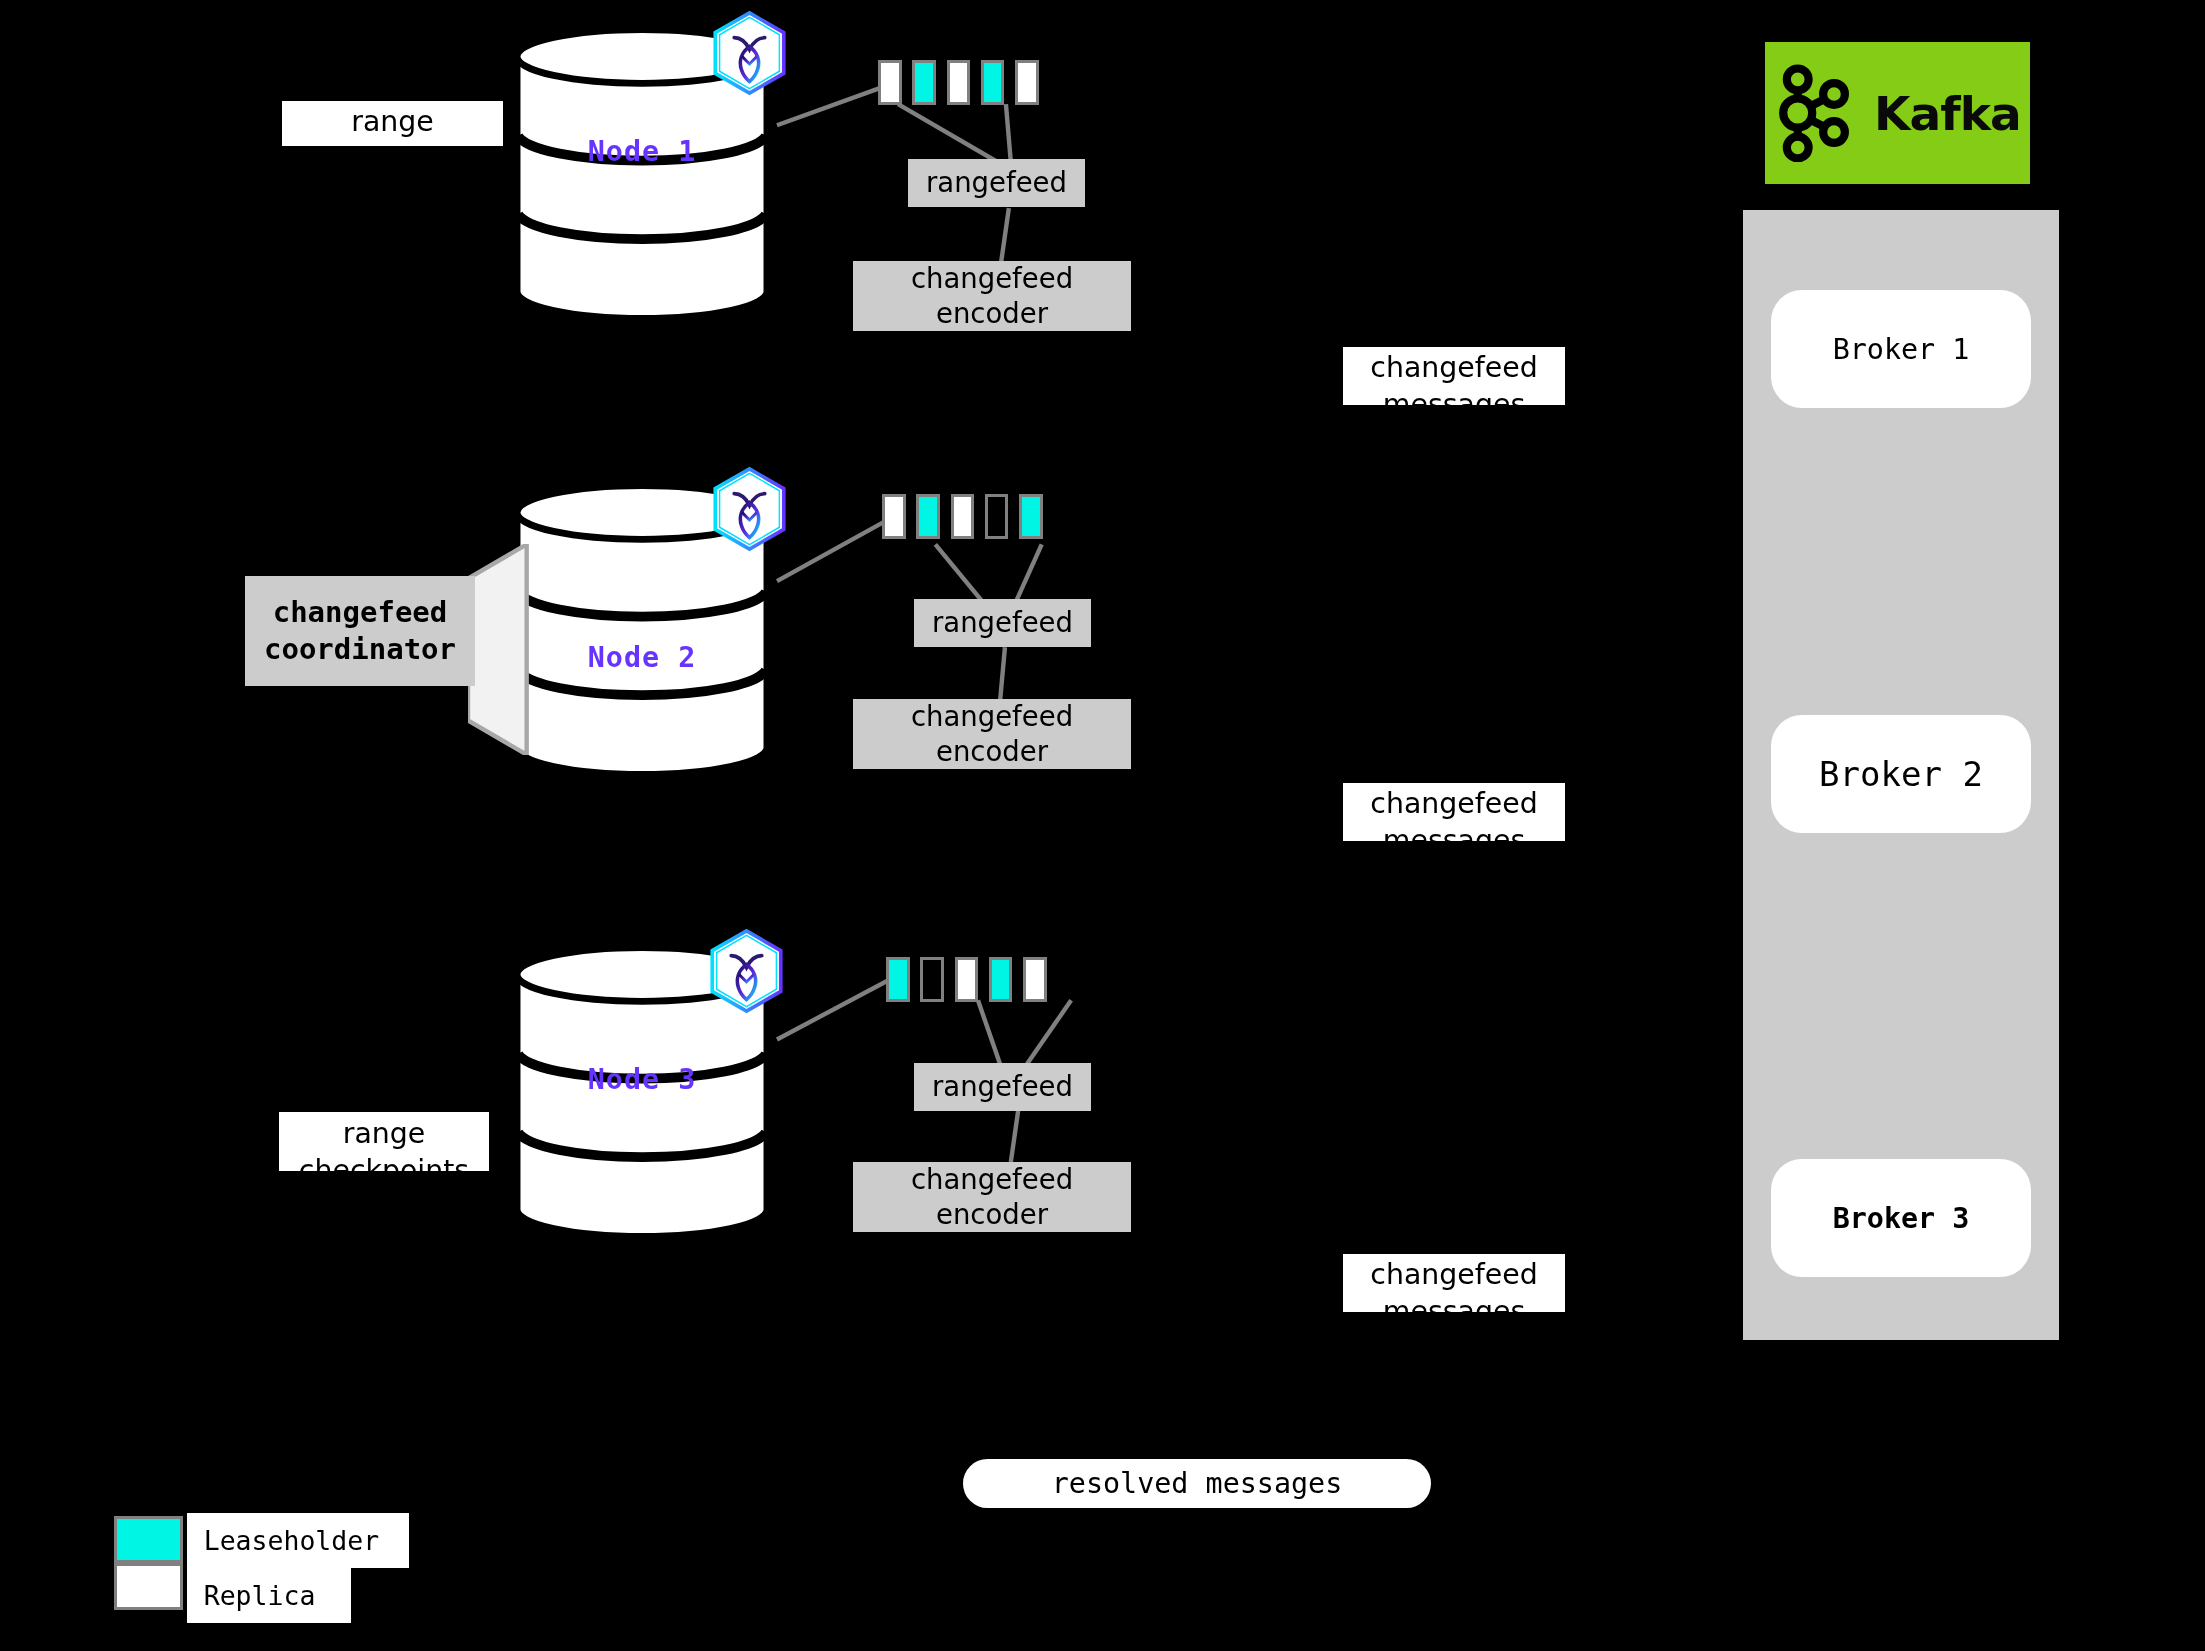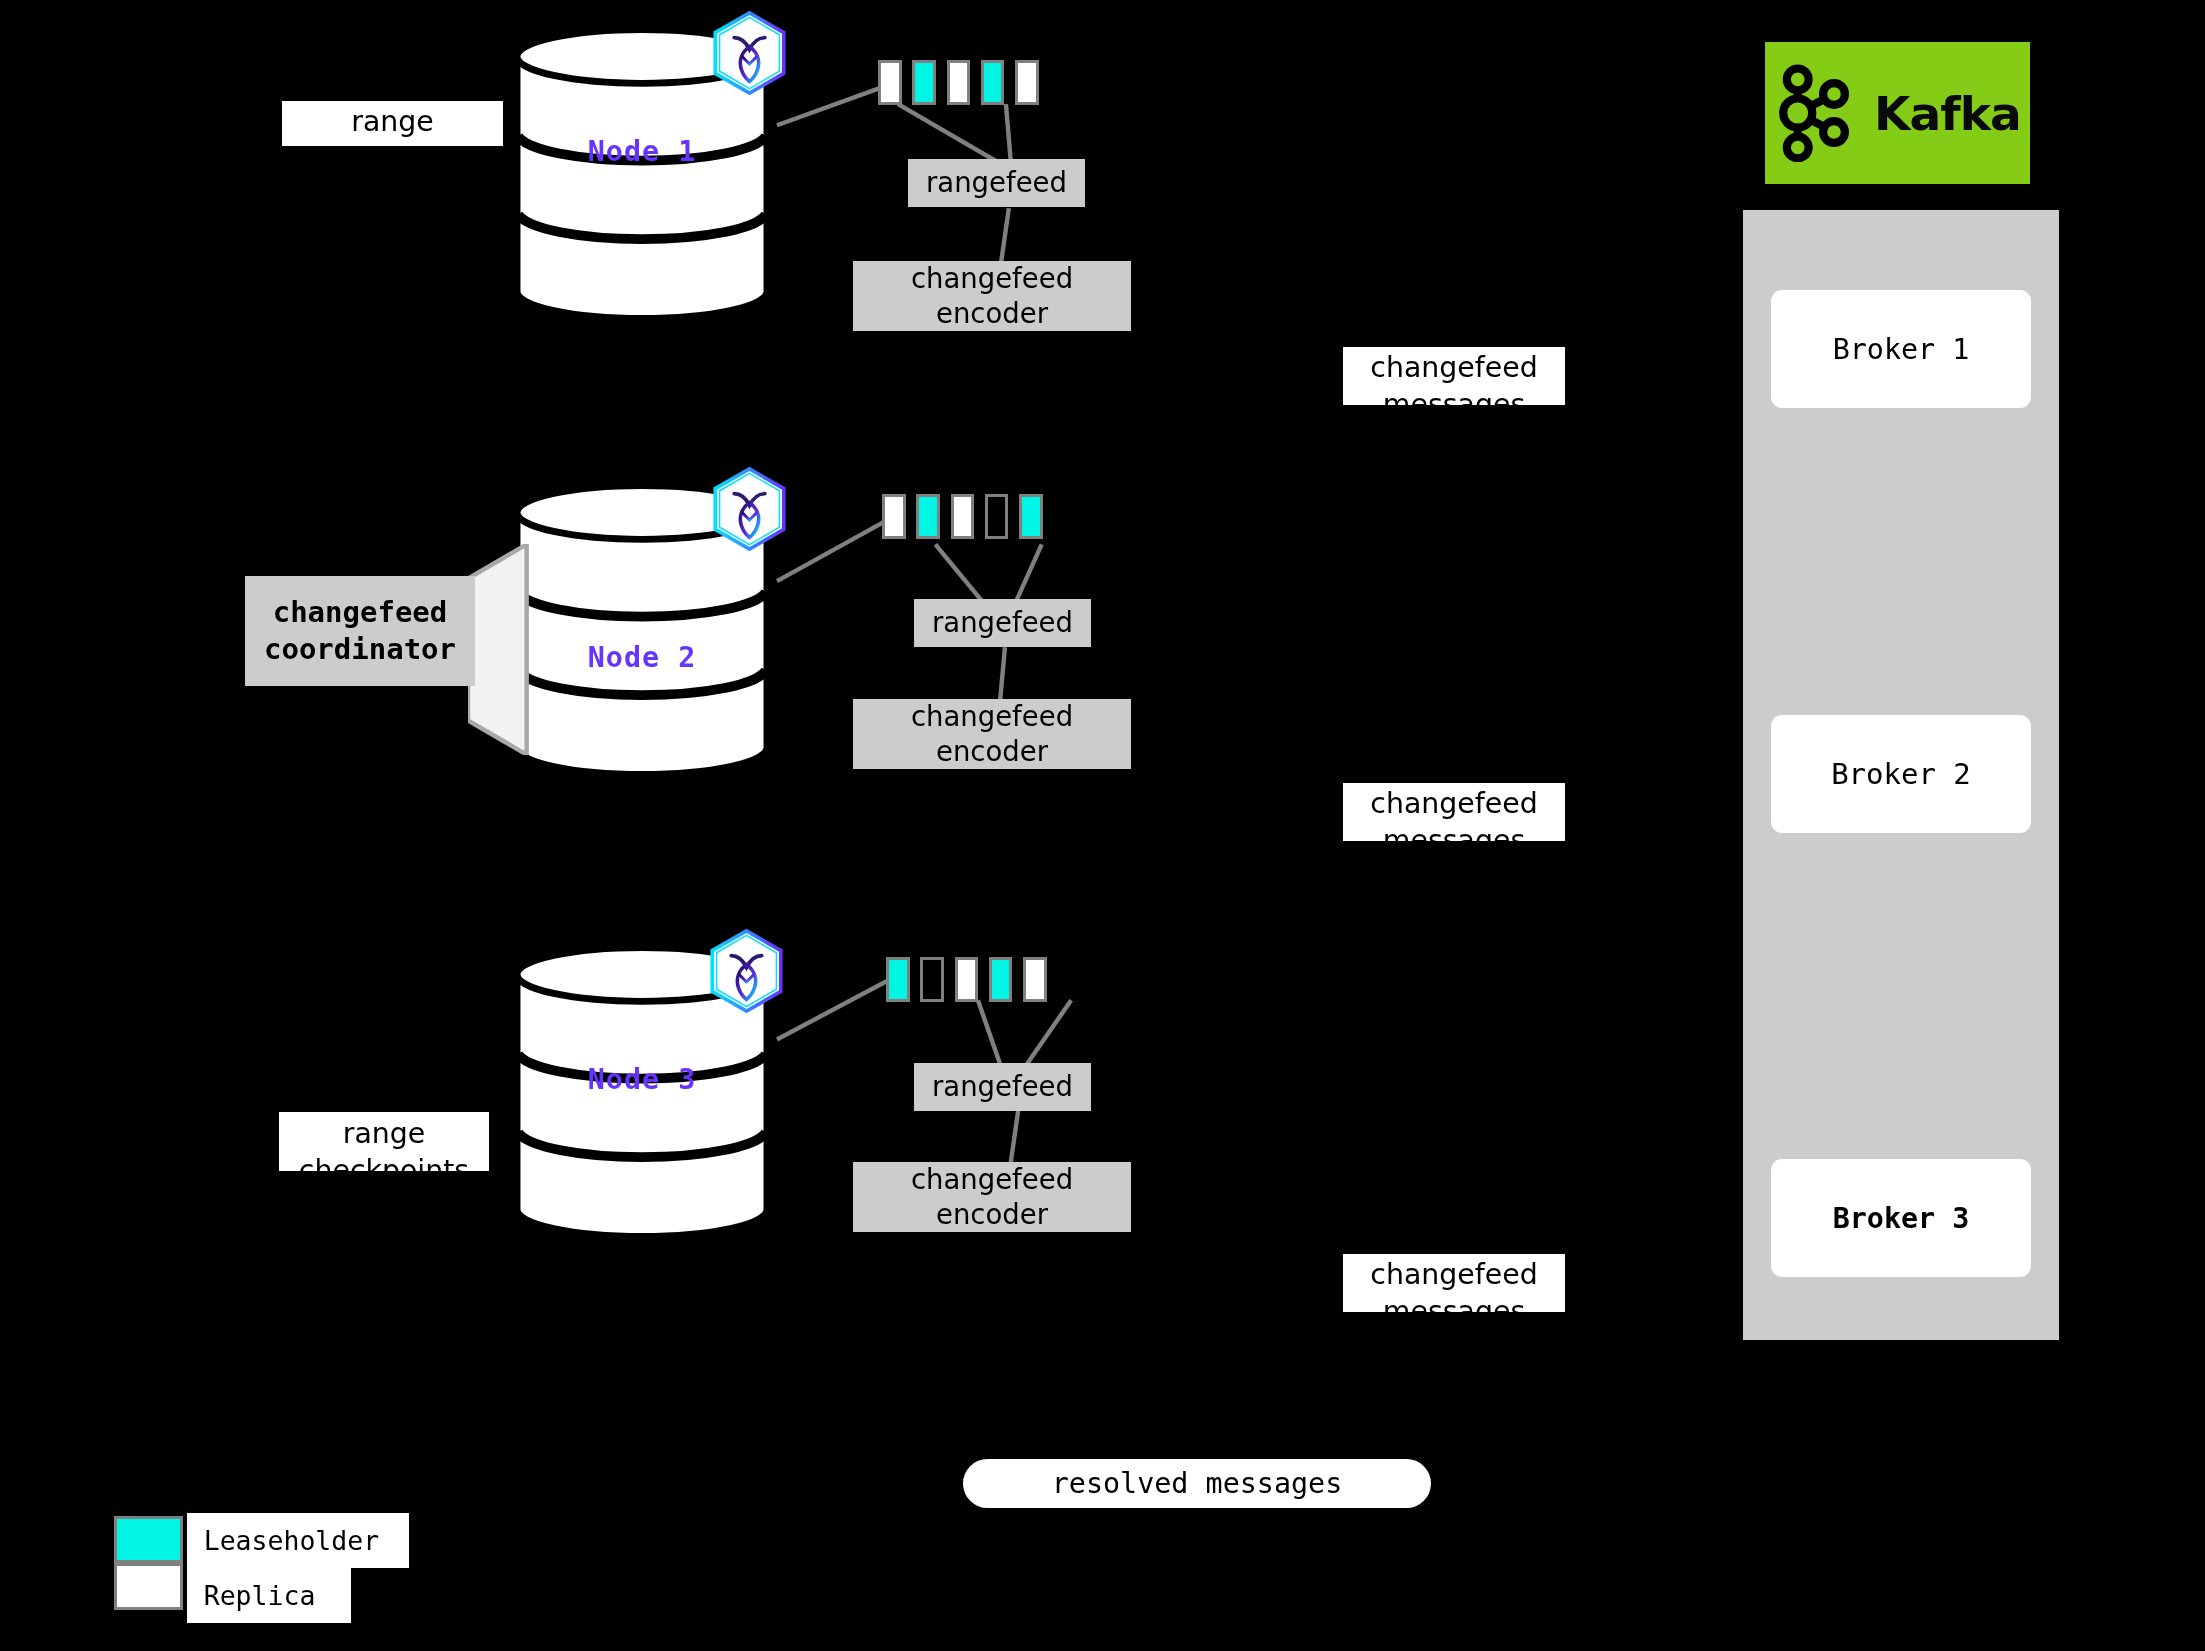--- a/index.html
+++ b/index.html
@@ -70,21 +70,21 @@
   .range-cell.replica     { background: #ffffff; }
   .range-cell.empty       { background: transparent; }
 
   
   #kafka-panel {
     background: #cccccc;
   }
   .broker {
     background: #ffffff;
     color: #000000;
-    border-radius: 11px;
+    border-radius: 31px;
     display: flex;
     align-items: center;
     justify-content: center;
     font-family: "DejaVu Sans Mono", monospace;
     box-sizing: border-box;
   }
   #kafka-logo {
     background: #84cc16;
     display: flex;
     align-items: center;
@@ -356,21 +356,21 @@
     <span class="kname">Kafka</span>
   </div>
 
   <div id="kafka-panel" class="abs" style="left:1743px; top:210px; width:316px; height:1130px;">
   </div>
 
   <div class="broker abs" style="left:1771px; top:290px; width:260px; height:118px; font-size:28.4px;">
     <span>Broker 1</span>
   </div>
 
-  <div class="broker abs" style="left:1771px; top:715px; width:260px; height:118px; font-size:29px;">
+  <div class="broker abs" style="left:1771px; top:715px; width:260px; height:118px; font-size:34px;">
     <span>Broker 2</span>
   </div>
 
   <div class="broker abs" style="left:1771px; top:1159px; width:260px; height:118px; font-size:28.4px;font-weight:bold;">
     <span>Broker 3</span>
   </div>
 
   <div class="pill abs" style="left:963px; top:1459px; width:468px; height:49px; font-size:28.4px;">
     <span>resolved messages</span>
   </div>

